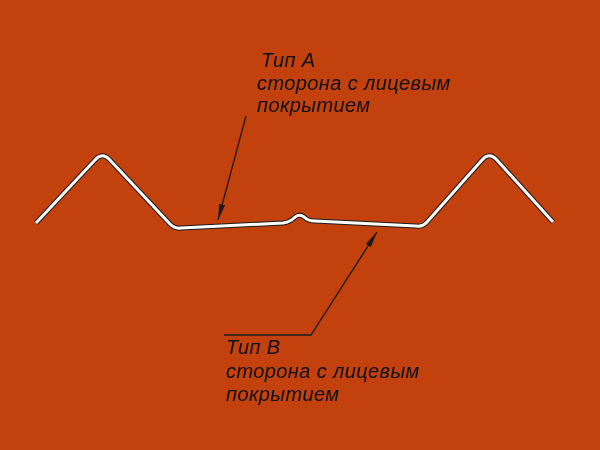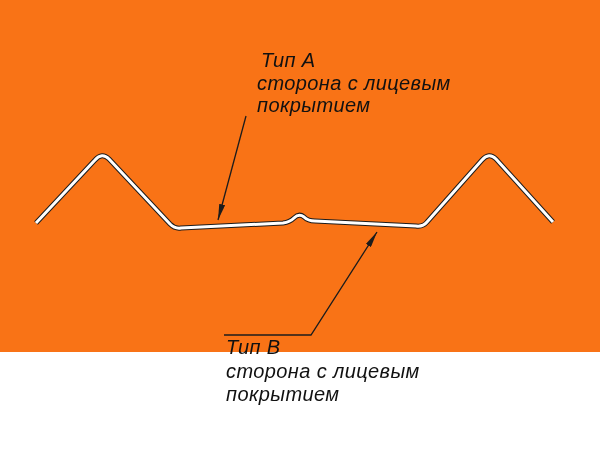--- a/index.html
+++ b/index.html
@@ -7,22 +7,22 @@
     padding: 0;
     background: #ffffff;
     width: 600px;
     height: 450px;
     overflow: hidden;
     font-family: "Liberation Sans", sans-serif;
   }
   .drawing-wrap {
     position: relative;
     width: 600px;
-    height: 352px;
-    background: #f97316;
+    height: 450px;
+    background: #c2410c;
   }
   svg { display: block; }
   .sheet-outer {
     fill: none;
     stroke: #1c1c1c;
     stroke-width: 5;
     stroke-linecap: butt;
     stroke-linejoin: round;
   }
   .sheet-inner {

